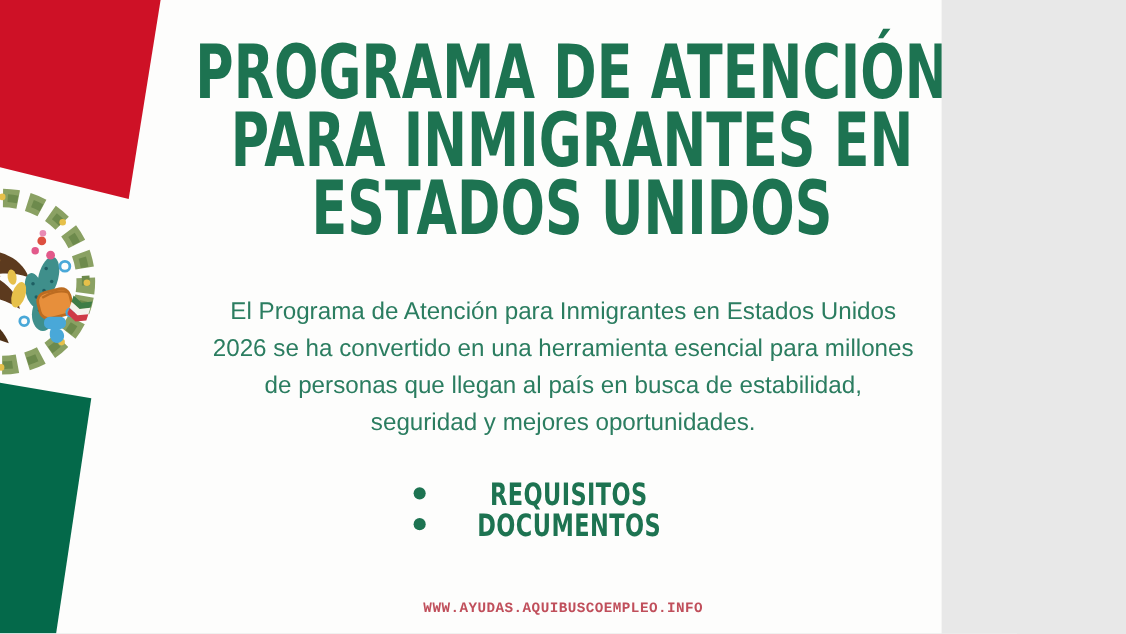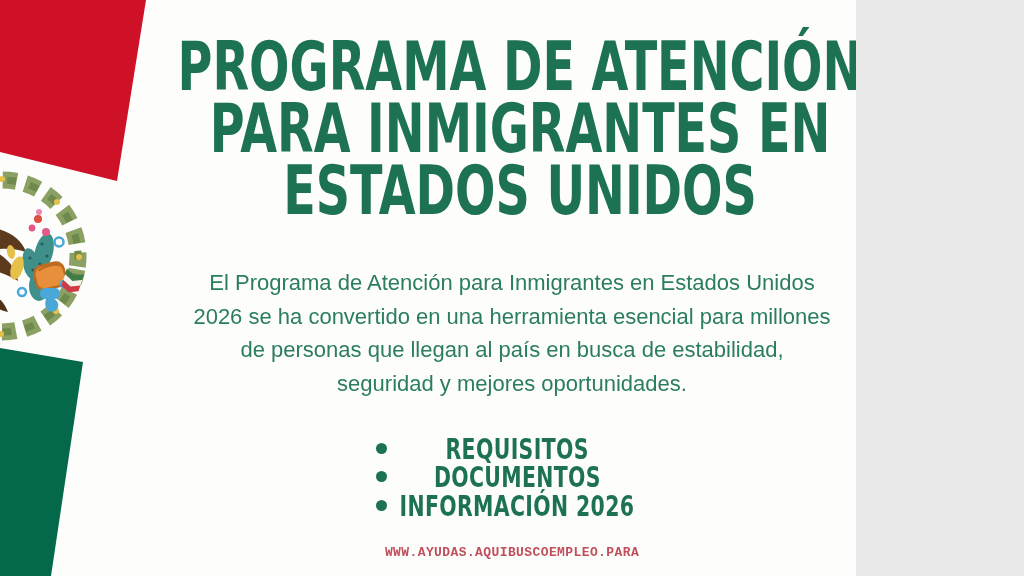--- a/index.html
+++ b/index.html
@@ -136,21 +136,17 @@
 
   <div class="bullets">
     <div class="bullet-row">
       <span class="dot"></span>
       <span class="b-label">REQUISITOS</span>
     </div>
     <div class="bullet-row">
       <span class="dot"></span>
       <span class="b-label">DOCUMENTOS</span>
     </div>
-    <div class="bullet-row">
-      <span class="dot"></span>
-      <span class="b-label">INFORMACIÓN 2026</span>
-    </div>
   </div>
 
-  <div class="footer-url">WWW.AYUDAS.AQUIBUSCOEMPLEO.PARA</div>
+  <div class="footer-url">WWW.AYUDAS.AQUIBUSCOEMPLEO.INFO</div>
 
 </div>
 
 </body></html>

